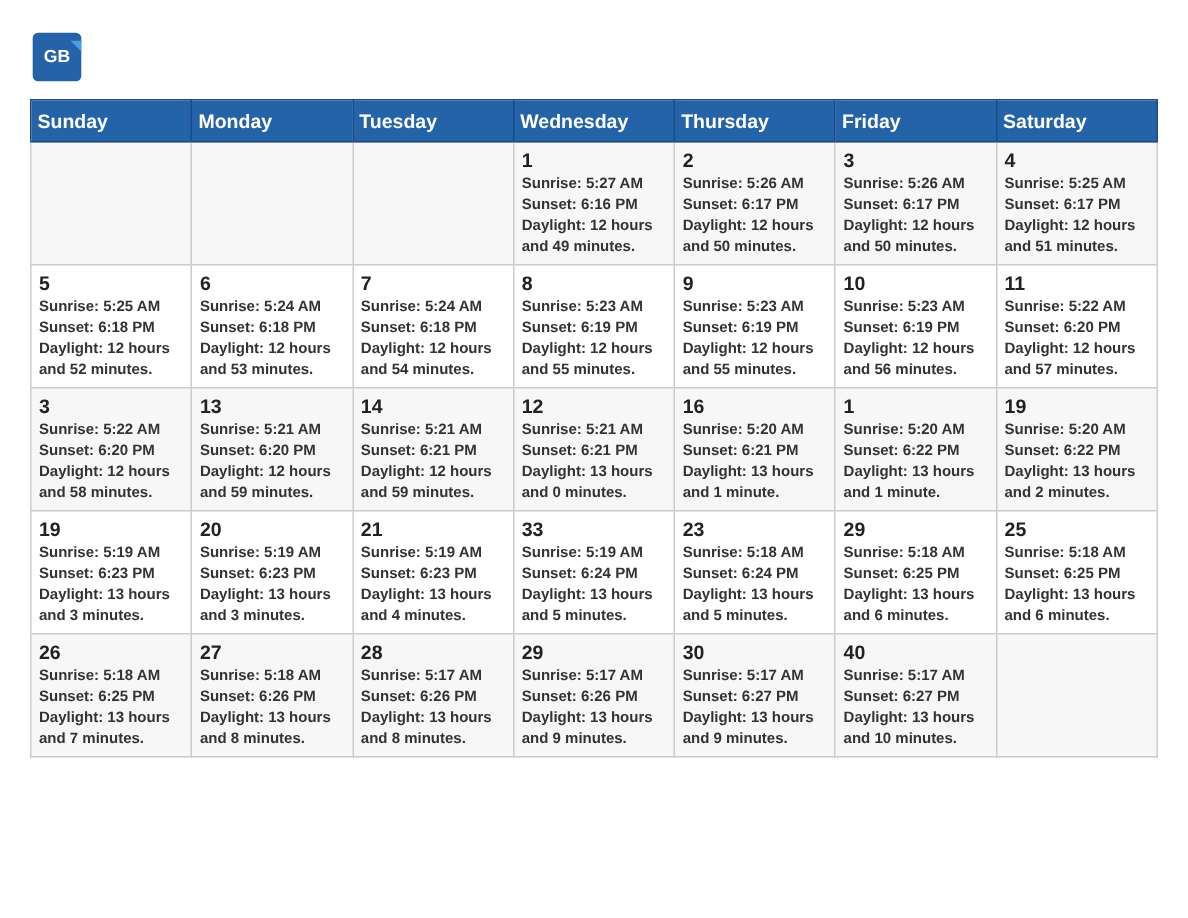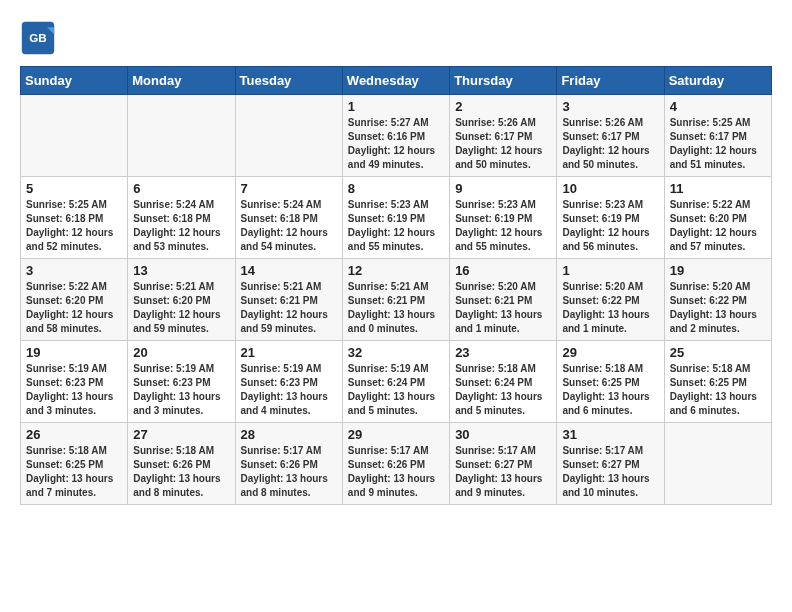--- a/index.html
+++ b/index.html
@@ -270,21 +270,21 @@
 and 3 minutes.</div>
         </td>
         <td>
           <span class="day-num">21</span>
           <div class="day-info" style="white-space: pre-line;">Sunrise: 5:19 AM
 Sunset: 6:23 PM
 Daylight: 13 hours
 and 4 minutes.</div>
         </td>
         <td>
-          <span class="day-num">32</span>
+          <span class="day-num">33</span>
           <div class="day-info" style="white-space: pre-line;">Sunrise: 5:19 AM
 Sunset: 6:24 PM
 Daylight: 13 hours
 and 5 minutes.</div>
         </td>
         <td>
           <span class="day-num">23</span>
           <div class="day-info" style="white-space: pre-line;">Sunrise: 5:18 AM
 Sunset: 6:24 PM
 Daylight: 13 hours
@@ -335,21 +335,21 @@
 and 9 minutes.</div>
         </td>
         <td>
           <span class="day-num">30</span>
           <div class="day-info" style="white-space: pre-line;">Sunrise: 5:17 AM
 Sunset: 6:27 PM
 Daylight: 13 hours
 and 9 minutes.</div>
         </td>
         <td>
-          <span class="day-num">31</span>
+          <span class="day-num">40</span>
           <div class="day-info" style="white-space: pre-line;">Sunrise: 5:17 AM
 Sunset: 6:27 PM
 Daylight: 13 hours
 and 10 minutes.</div>
         </td>
         <td></td>
       </tr>
     </tbody>
 </table>
 

